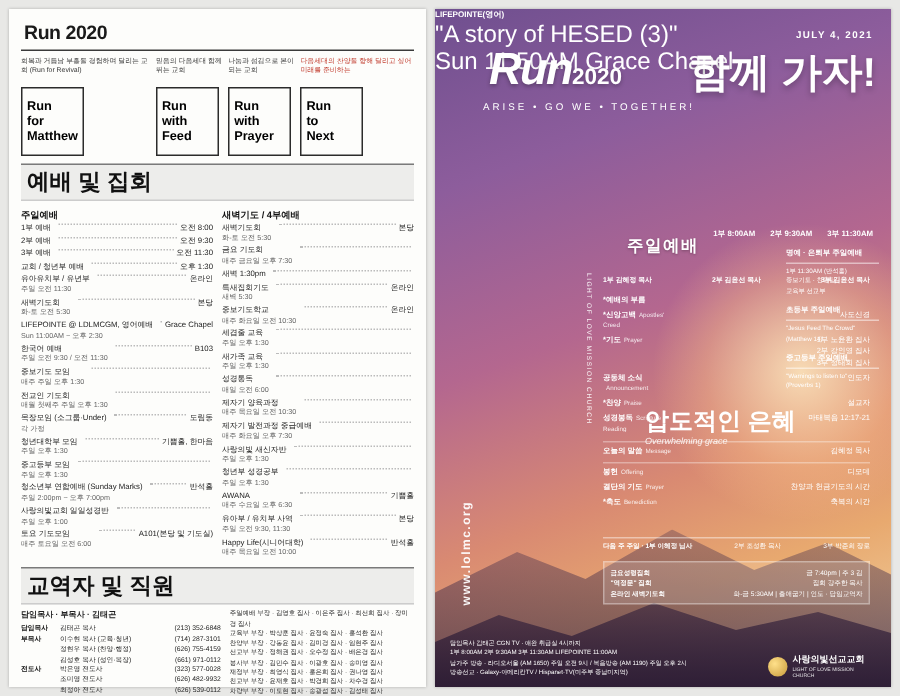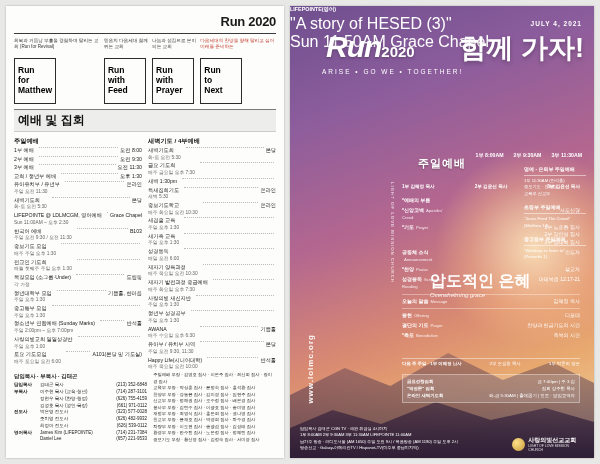--- a/index.html
+++ b/index.html
@@ -15,40 +15,39 @@
   
   .left {
     position:absolute; left:6px; top:6px; width:278px; height:452px;
     background:#fdfdfb;
     box-shadow:0 0 2px rgba(0,0,0,.25);
     padding:6px 8px;
   }
   .l-title {
     font-size:13px; font-weight:bold; color:#1a1a1a; letter-spacing:-.3px;
     margin:2px 0 4px 2px;
-    text-align:right;
   }
   .hr-dark { height:1px; background:#3a3a3a; margin:2px 0 4px 0; }
 
   
   .tiles { display:flex; gap:3px; margin-bottom:5px; }
   .tile-box {
     width:42px; height:46px; border:1px solid #2b2b2b;
     display:flex; flex-direction:column; justify-content:center;
     padding:2px 3px;
   }
   .tile-box b { font-size:8.5px; line-height:1.15; display:block; }
   .tile-wrap { display:flex; flex-direction:column; }
   .tile-desc-top { font-size:4.6px; line-height:1.3; color:#333; margin-bottom:2px; min-height:18px;}
   .tile-red { color:#c0392b; }
 
   
   .sec-head {
     background:#ededeb; border-top:1px solid #7a7a7a; border-bottom:1px solid #ccc;
-    font-size:12px; font-weight:bold; padding:2px 4px; margin:4px 0 3px 0; color:#111;
+    font-size:15px; font-weight:bold; padding:2px 4px; margin:4px 0 3px 0; color:#111;
   }
   .two-col { display:flex; gap:6px; }
   .col { width:50%; }
   .grp-title { font-size:6.2px; font-weight:bold; color:#111; margin:2px 0 1px 0; }
   .row {
     display:flex; justify-content:space-between; align-items:flex-start;
     font-size:5.2px; line-height:1.45; color:#222; padding:0 0 1px 0;
   }
   .row .lbl { padding-right:3px; }
   .row .lbl .sub { color:#666; display:block; font-size:4.8px; }
@@ -393,20 +392,21 @@
             <div class="val">본당</div>
           </div>
           <div class="row">
             <div class="lbl"><span>Happy Life(시니어대학)</span><span class="sub">매주 목요일 오전 10:00</span></div>
             <div class="dots"></div>
             <div class="val">반석홀</div>
           </div>
         </div>
     </div>
 
+    <div class="sec-head">교역자 및 직원</div>
 
     <div class="staff">
       <div class="staff-col" style="width:52%">
         <div class="hdr">담임목사 · 부목사 · 김태곤</div>
         <div id="staff-left-list">
             <div class="staff-line">
               <div class="k">담임목사</div>
               <div class="v">김태곤 목사</div>
               <div>(213) 352-6848</div>
             </div>

